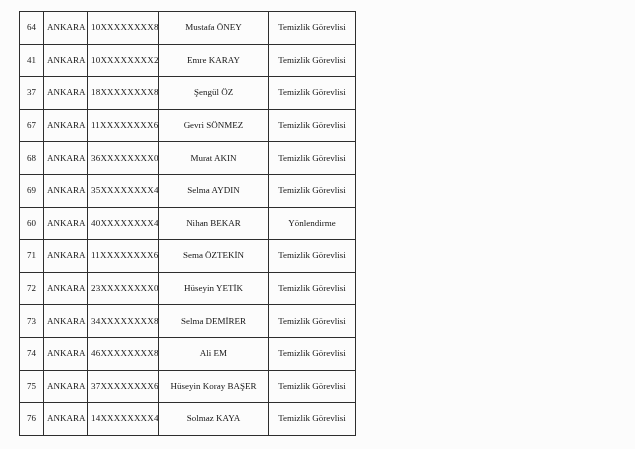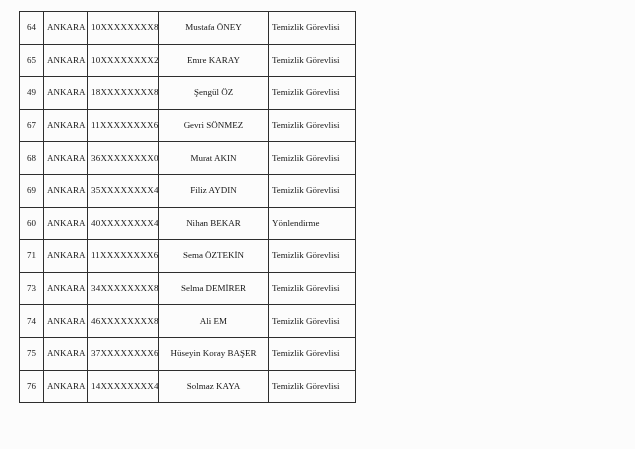--- a/index.html
+++ b/index.html
@@ -31,21 +31,21 @@
     font-size: 9px;
     line-height: 11px;
     vertical-align: middle;
     white-space: nowrap;
     overflow: hidden;
   }
   td.c-no   { text-align: center; }
   td.c-prov { text-align: right; }
   td.c-id   { text-align: center; letter-spacing: 0.2px; }
   td.c-name { text-align: center; }
-  td.c-pos  { text-align: left; }
+  td.c-pos  { text-align: center; }
 </style>
 </head>
 <body>
 
 <div class="page">
   <table class="results">
     <colgroup>
       <col style="width:24px">
       <col style="width:44px">
       <col style="width:71px">
@@ -54,28 +54,28 @@
     </colgroup>
     <tbody>
         <tr>
       <td class="c-no">64</td>
       <td class="c-prov">ANKARA</td>
       <td class="c-id">10XXXXXXXX8</td>
       <td class="c-name">Mustafa ÖNEY</td>
       <td class="c-pos">Temizlik Görevlisi</td>
     </tr>
         <tr>
-      <td class="c-no">65</td>
+      <td class="c-no">41</td>
       <td class="c-prov">ANKARA</td>
       <td class="c-id">10XXXXXXXX2</td>
       <td class="c-name">Emre KARAY</td>
       <td class="c-pos">Temizlik Görevlisi</td>
     </tr>
         <tr>
-      <td class="c-no">49</td>
+      <td class="c-no">37</td>
       <td class="c-prov">ANKARA</td>
       <td class="c-id">18XXXXXXXX8</td>
       <td class="c-name">Şengül ÖZ</td>
       <td class="c-pos">Temizlik Görevlisi</td>
     </tr>
         <tr>
       <td class="c-no">67</td>
       <td class="c-prov">ANKARA</td>
       <td class="c-id">11XXXXXXXX6</td>
       <td class="c-name">Gevri SÖNMEZ</td>
@@ -85,35 +85,42 @@
       <td class="c-no">68</td>
       <td class="c-prov">ANKARA</td>
       <td class="c-id">36XXXXXXXX0</td>
       <td class="c-name">Murat AKIN</td>
       <td class="c-pos">Temizlik Görevlisi</td>
     </tr>
         <tr>
       <td class="c-no">69</td>
       <td class="c-prov">ANKARA</td>
       <td class="c-id">35XXXXXXXX4</td>
-      <td class="c-name">Filiz AYDIN</td>
+      <td class="c-name">Selma AYDIN</td>
       <td class="c-pos">Temizlik Görevlisi</td>
     </tr>
         <tr>
       <td class="c-no">60</td>
       <td class="c-prov">ANKARA</td>
       <td class="c-id">40XXXXXXXX4</td>
       <td class="c-name">Nihan BEKAR</td>
       <td class="c-pos">Yönlendirme</td>
     </tr>
         <tr>
       <td class="c-no">71</td>
       <td class="c-prov">ANKARA</td>
       <td class="c-id">11XXXXXXXX6</td>
       <td class="c-name">Sema ÖZTEKİN</td>
+      <td class="c-pos">Temizlik Görevlisi</td>
+    </tr>
+        <tr>
+      <td class="c-no">72</td>
+      <td class="c-prov">ANKARA</td>
+      <td class="c-id">23XXXXXXXX0</td>
+      <td class="c-name">Hüseyin YETİK</td>
       <td class="c-pos">Temizlik Görevlisi</td>
     </tr>
         <tr>
       <td class="c-no">73</td>
       <td class="c-prov">ANKARA</td>
       <td class="c-id">34XXXXXXXX8</td>
       <td class="c-name">Selma DEMİRER</td>
       <td class="c-pos">Temizlik Görevlisi</td>
     </tr>
         <tr>

